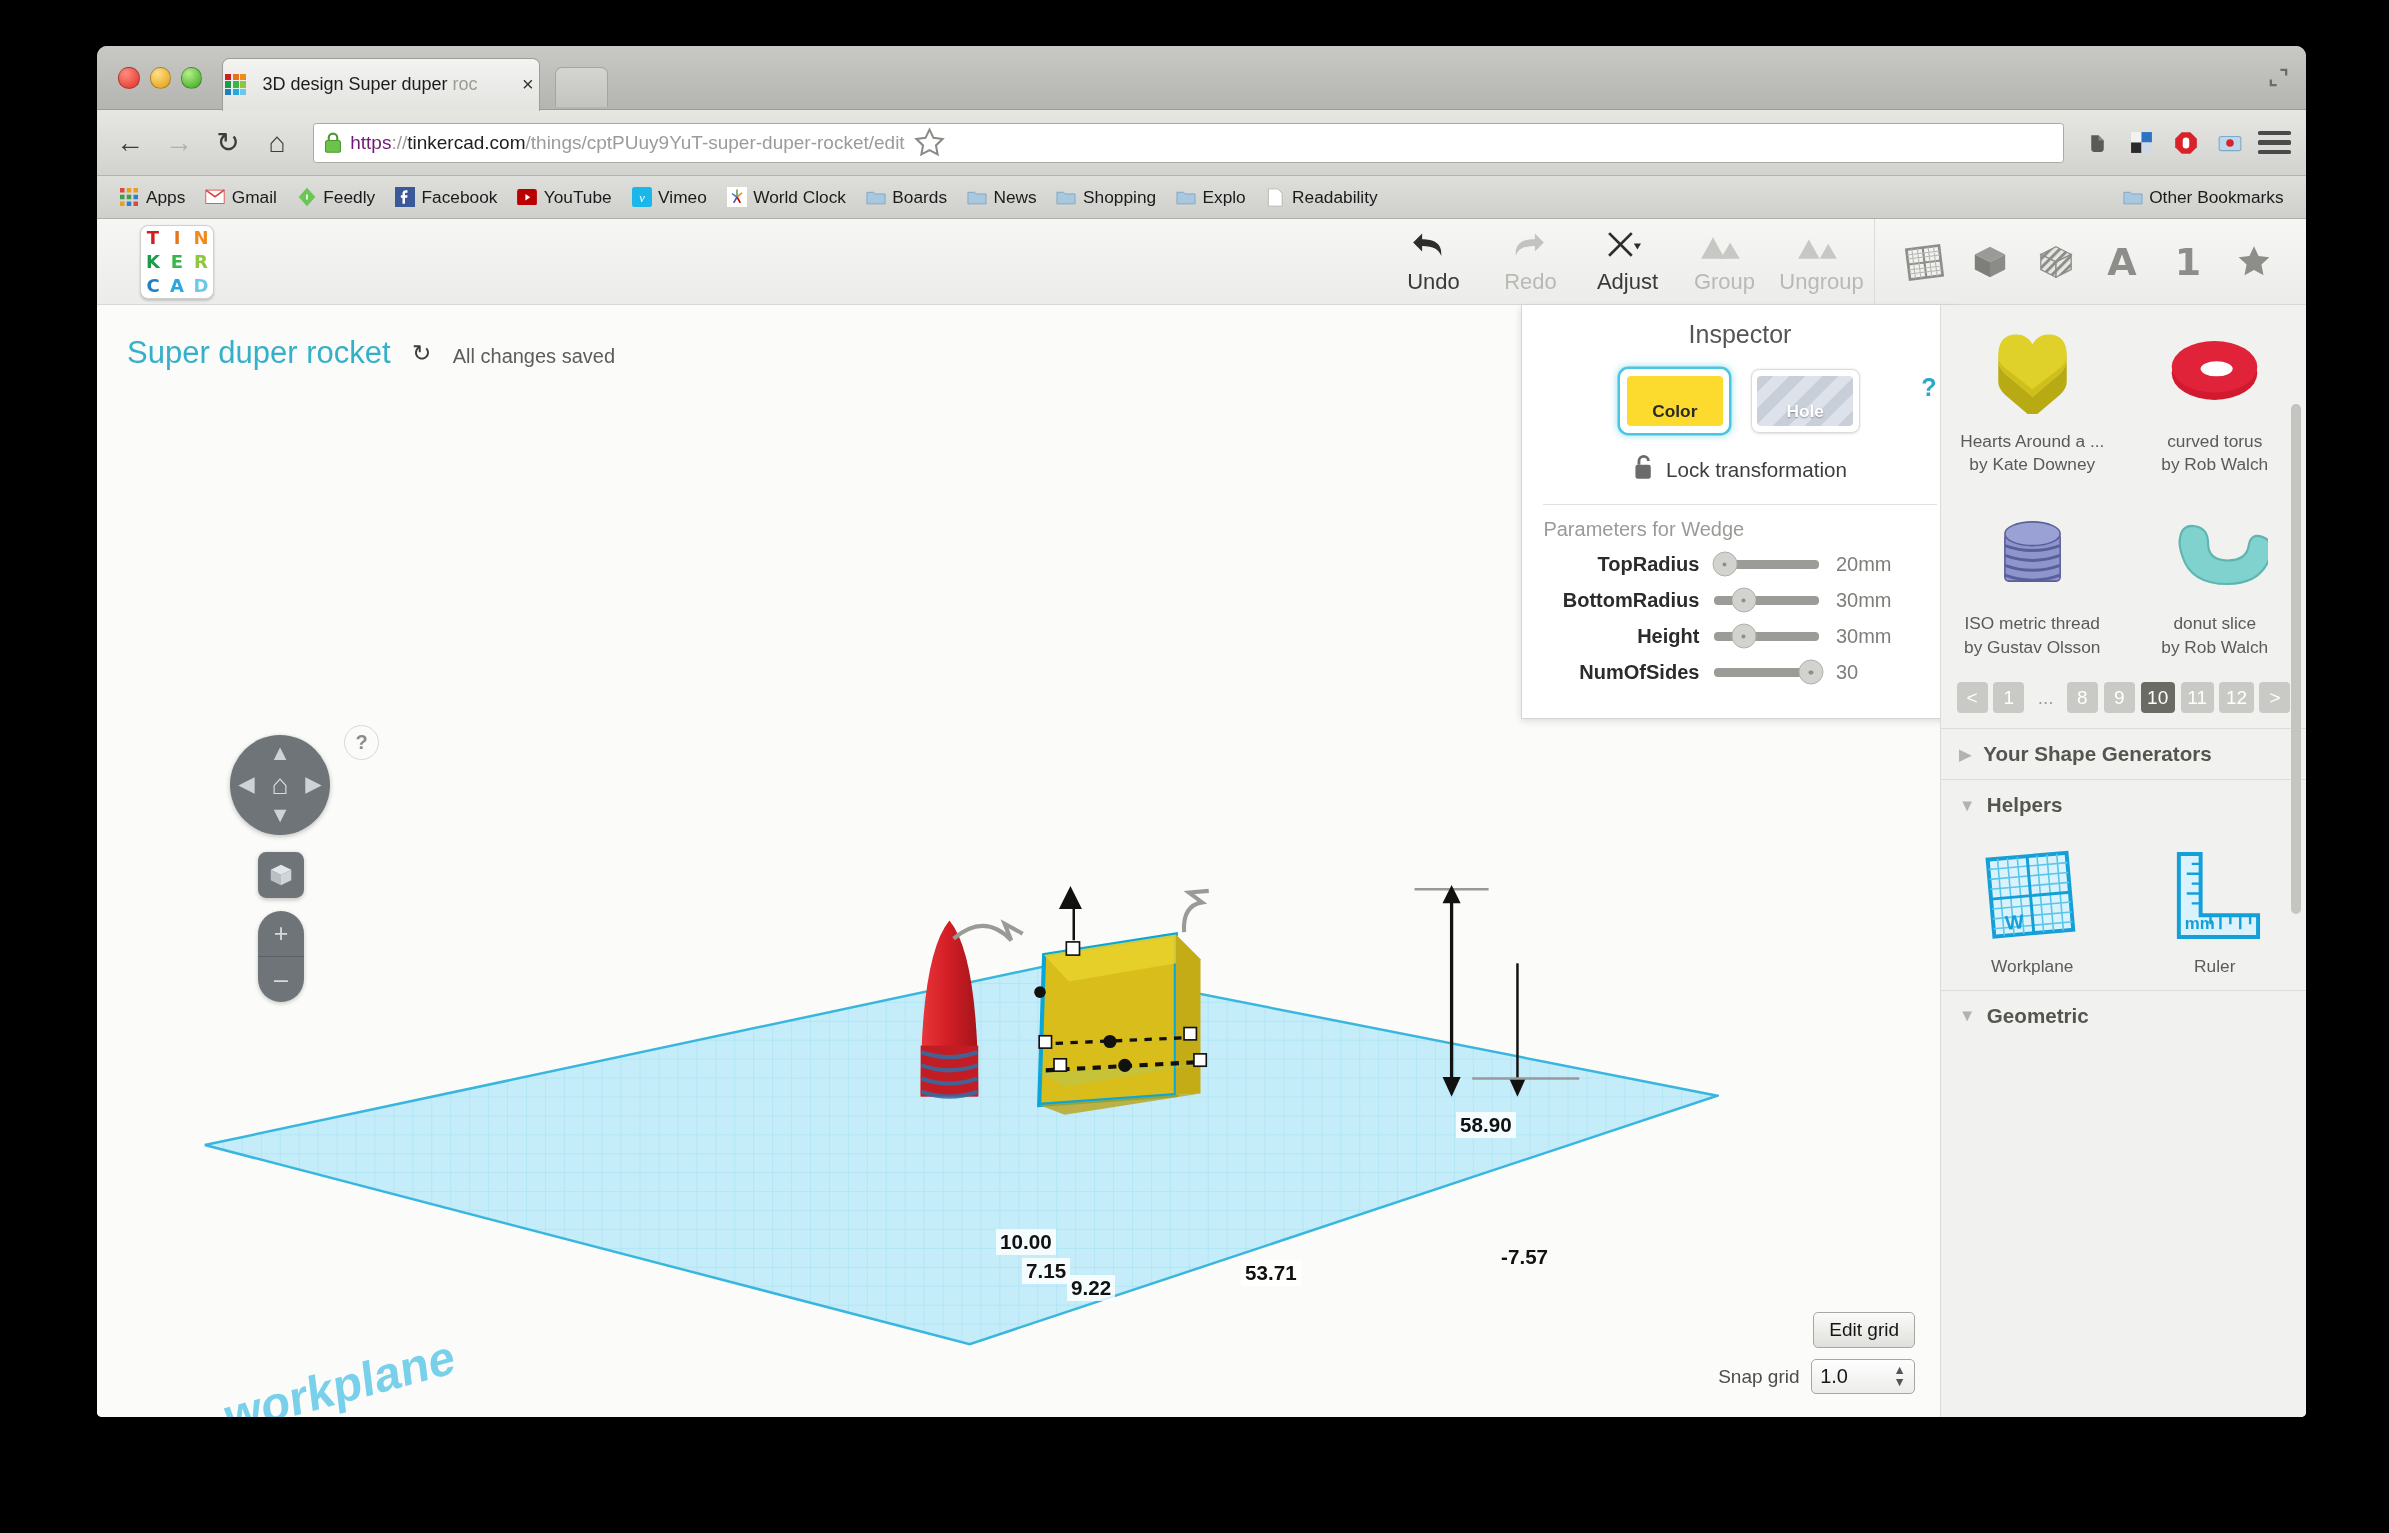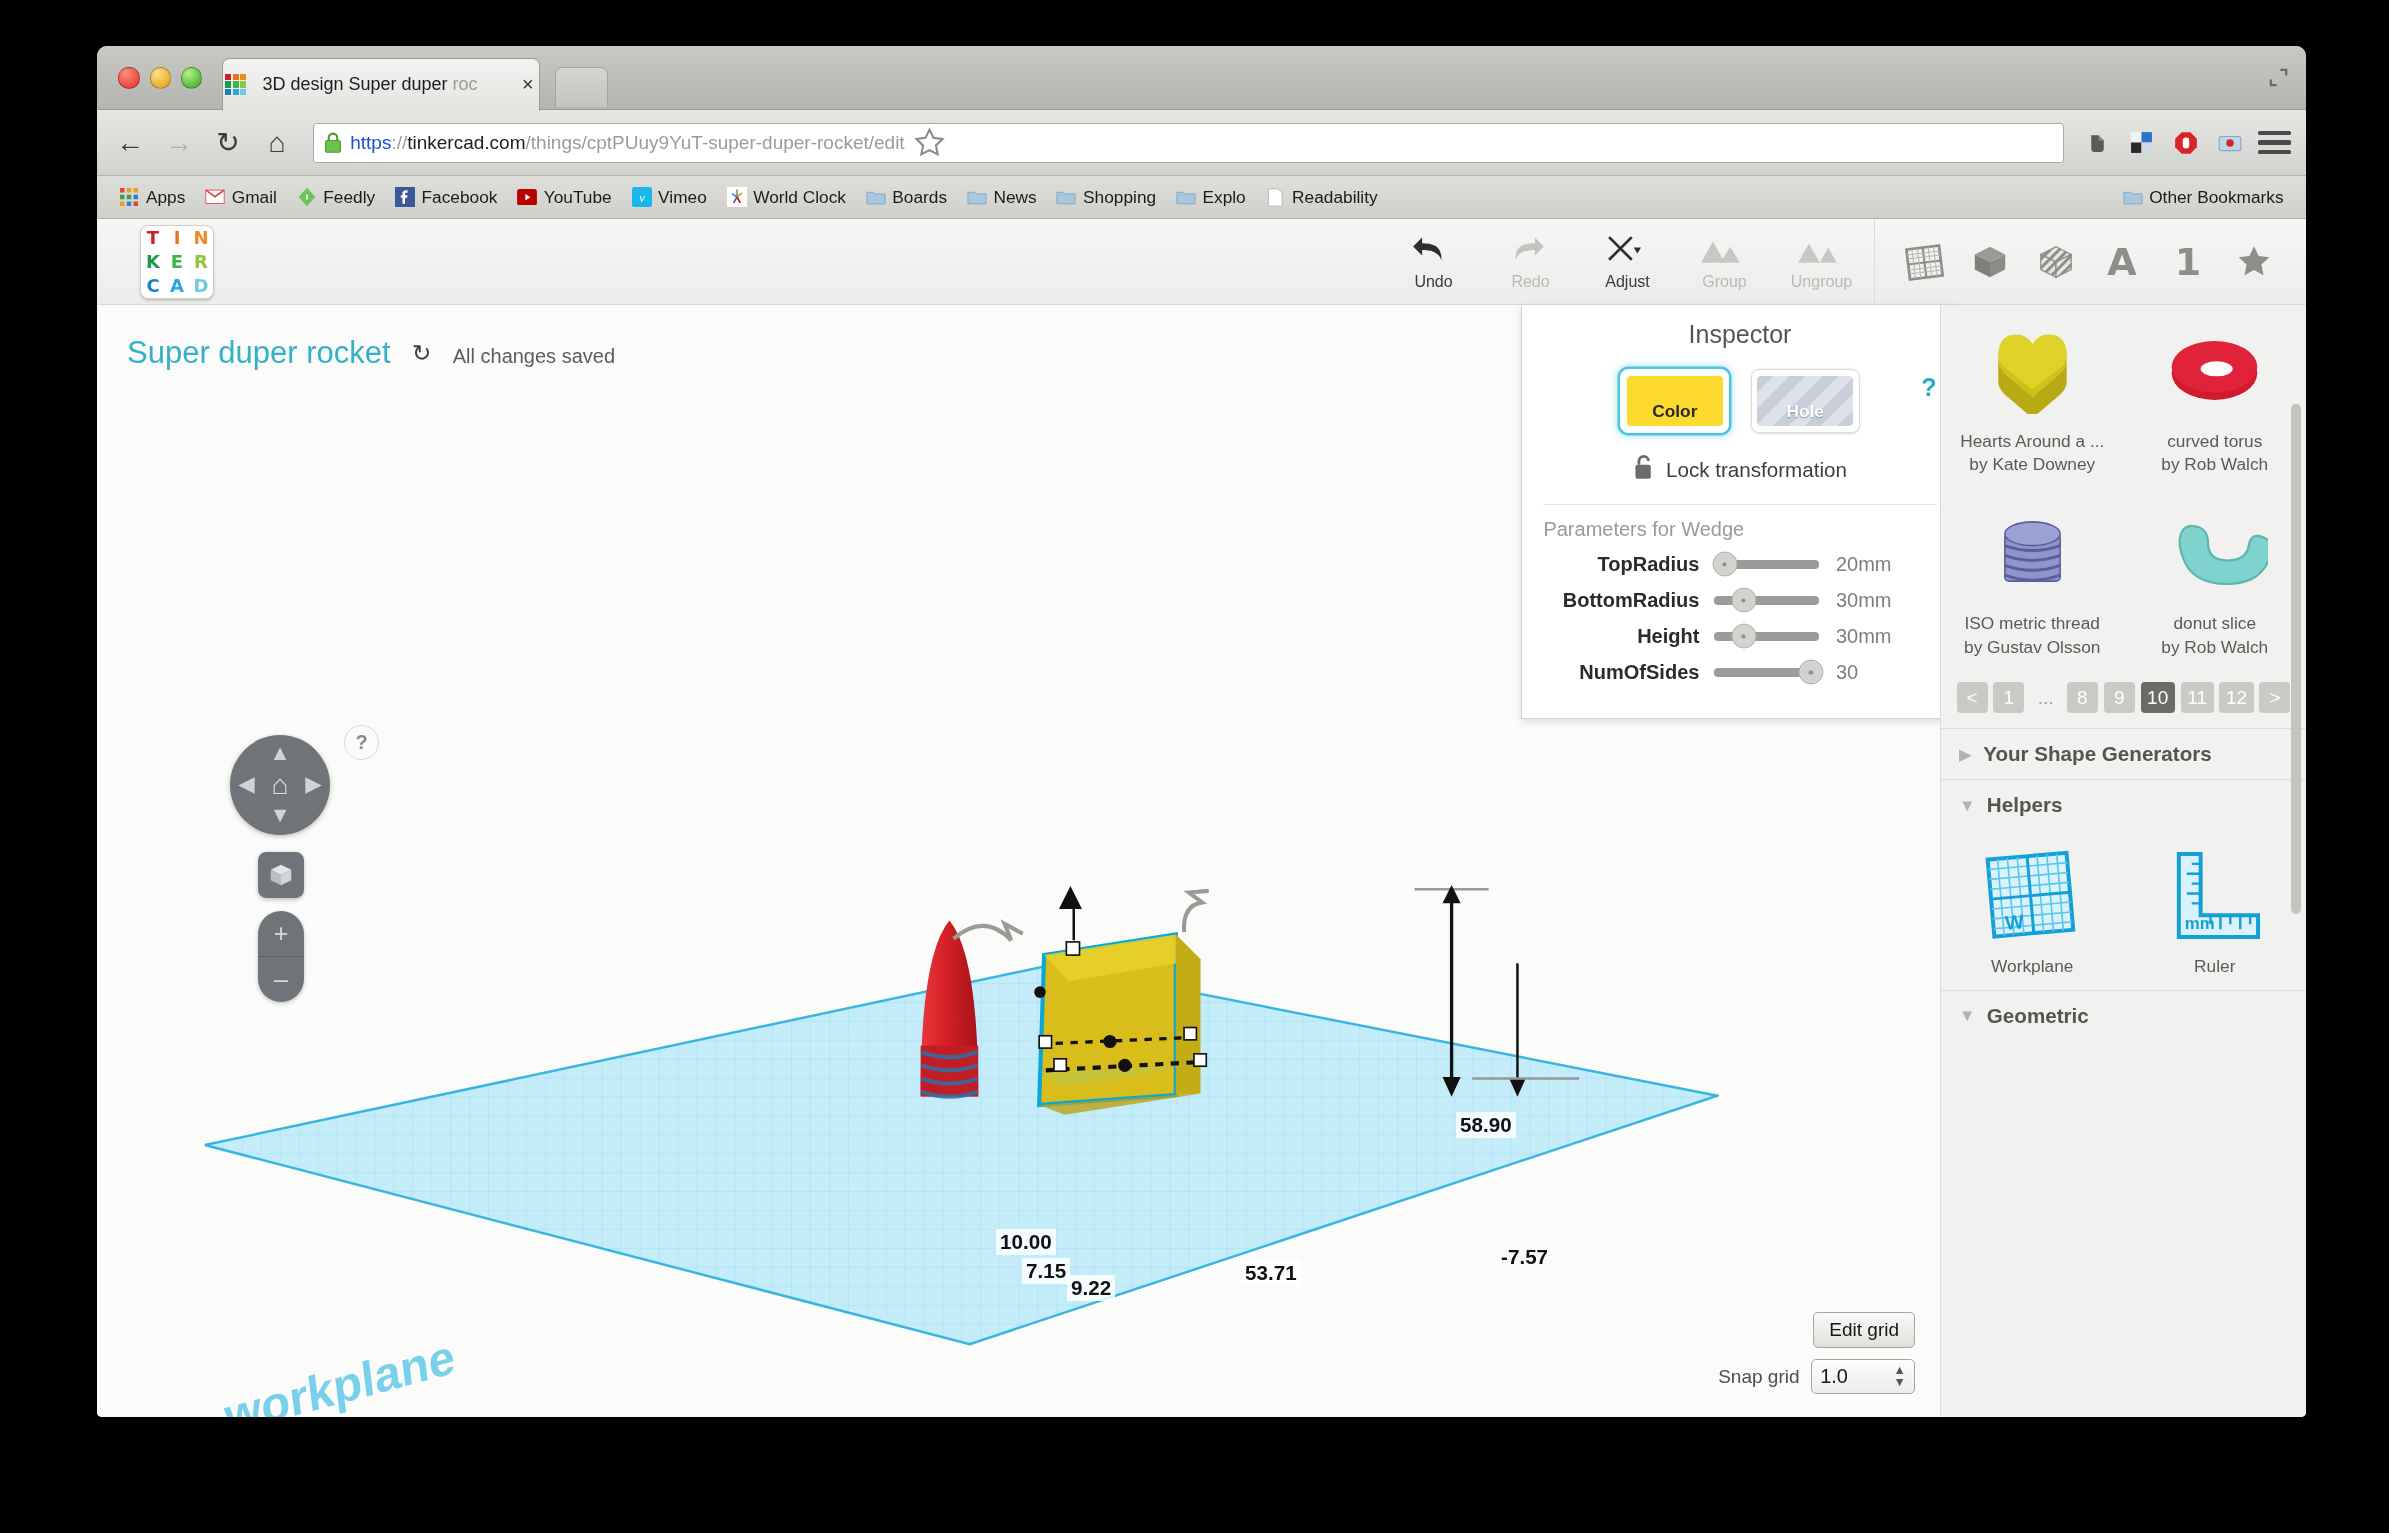--- a/index.html
+++ b/index.html
@@ -68,21 +68,21 @@
   }
   .navbtn { width: 36px; height: 36px; display: flex; align-items: center; justify-content: center;
             color: #555; flex: 0 0 auto; }
   .navbtn.dis { color: #b0b0ac; }
   #omnibox {
     flex: 1; height: 40px; background: #fff; border: 0.8px solid #a9a9a5; border-radius: 3.3px;
     display: flex; align-items: center; padding: 0 10px; gap: 8.2px; margin: 0 5px;
   }
   #lock-icon { width: 18px; height: 21.4px; flex: 0 0 auto; }
   #url { font-size: 19px; color: #9b9b98; white-space: nowrap; overflow: hidden; }
-  #url .scheme { color: #1d4ed8; }
+  #url .scheme { color: #701a75; }
   #url .host { color: #202020; }
   #star-btn { width: 33px; height: 33px; flex: 0 0 auto; }
   .ext-icon { width: 31px; height: 31px; flex: 0 0 auto; display: flex; align-items: center;
               justify-content: center; }
   #menu-btn { width: 33px; height: 33px; display: flex; flex-direction: column; justify-content: center;
               gap: 5px; flex: 0 0 auto; }
   #menu-btn span { display: block; height: 4.1px; background: #4a4a4a; border-radius: 1.6px; }
 
   
   #bookmarks {
@@ -113,21 +113,21 @@
     place-items: center; box-shadow: 0 1.6px 2.5px rgba(0,0,0,.18);
   }
   #tc-logo b { font-size: 18px; font-weight: bold; line-height: 1; font-family: "DejaVu Sans", sans-serif; }
 
   .menu-item { font-size: 22px; color: #5a5a5a; padding: 0 33px; height: 51px;
                display: flex; align-items: center; border-right: 0.8px solid #dcdcd8; }
   #menu-group { display: flex; align-items: center; margin-left: 33px; border-left: 0.8px solid #dcdcd8; }
 
   #tools { position: absolute; left: 1284px; top: 0; height: 86px; display: flex; align-items: center; gap: 0; }
   .tool { width: 97px; display: flex; flex-direction: column; align-items: center; gap: 4.1px; }
-  .tool .tl { font-size: 16px; color: #3a3a3a; margin-left: 8px; }
+  .tool .tl { font-size: 22px; color: #3a3a3a; margin-left: 8px; }
   .tool.dis .tl { color: #b9b9b5; }
   .tool .ti { height: 36px; display: flex; align-items: center; justify-content: center; }
 
   #shape-tools { position: absolute; right: 28px; top: 0; height: 86px; display: flex;
                  align-items: center; gap: 18px; border-left: 0.8px solid #dcdcd8; padding-left: 25px; }
   .shtool { width: 48px; height: 48px; display: flex; align-items: center; justify-content: center;
             color: #8d8d89; }
 
   
   #canvas { position: absolute; left: 0; top: 86px; right: 366px; bottom: 0;

